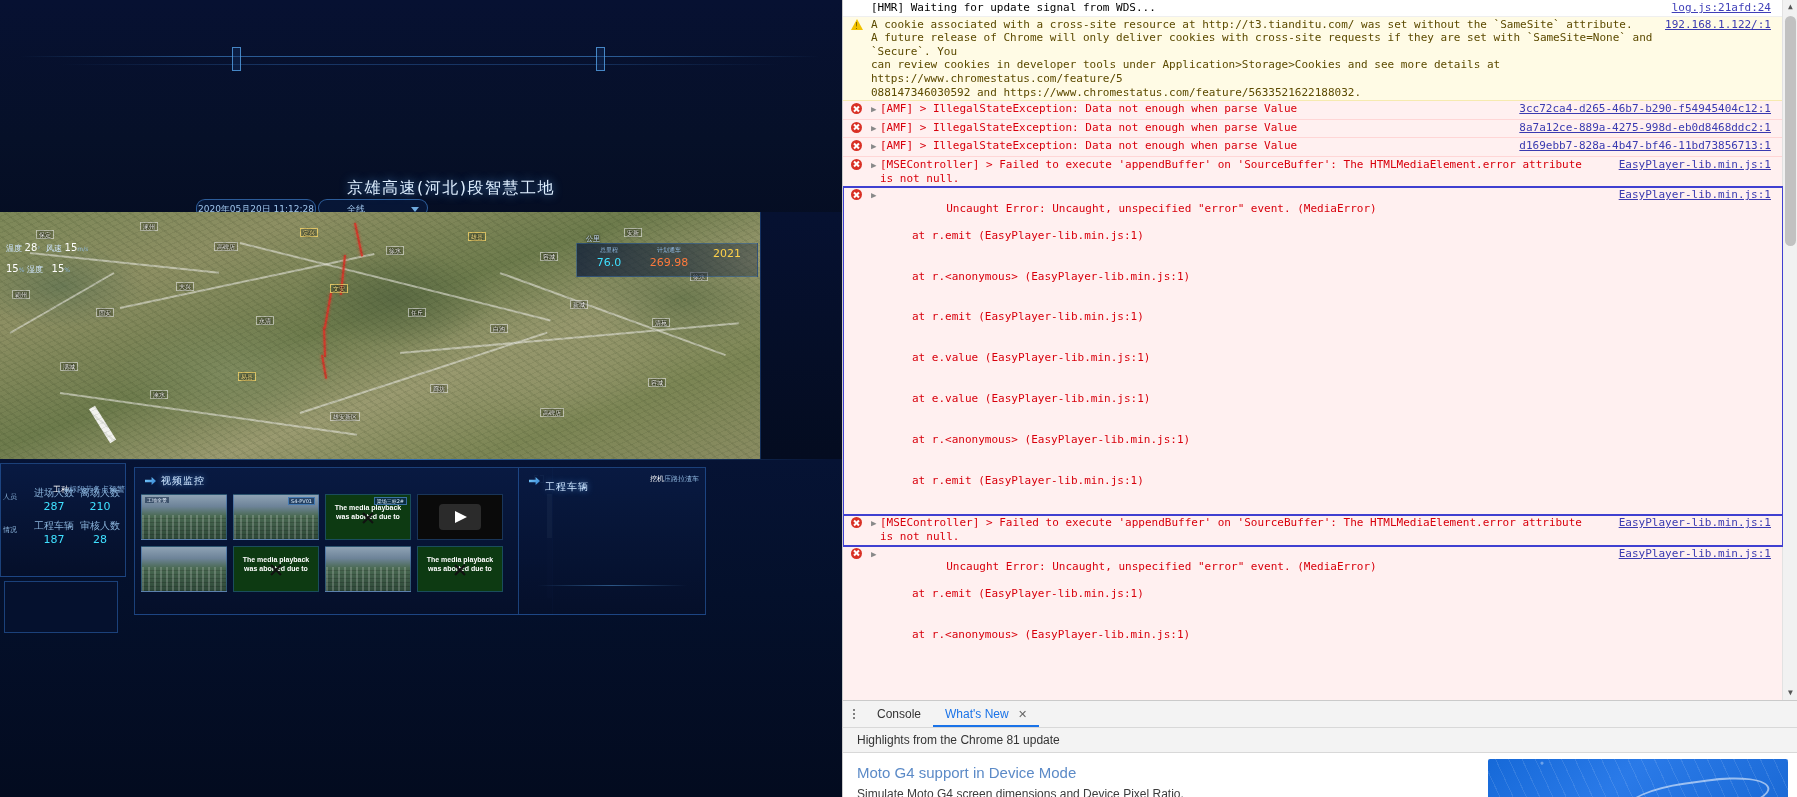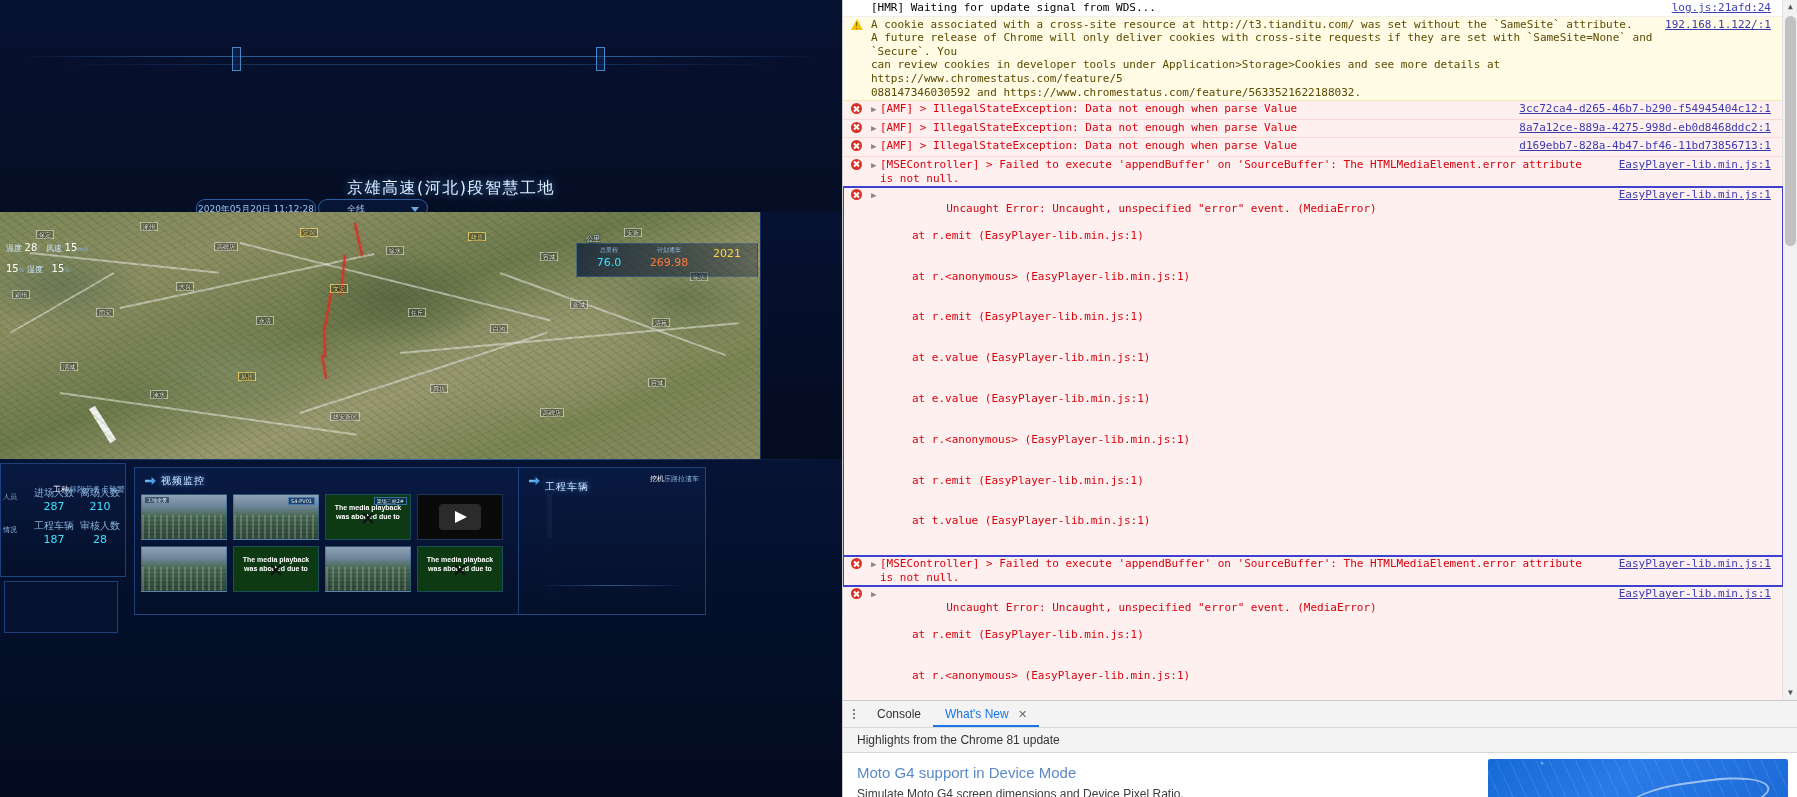--- a/index.html
+++ b/index.html
@@ -785,21 +785,20 @@
         <div class="arrow">▶</div>
         <div class="body">
           <span>Uncaught Error: Uncaught, unspecified "error" event. (MediaError)</span>
           <span class="stack">at r.emit (EasyPlayer-lib.min.js:1)</span>
           <span class="stack">at r.&lt;anonymous&gt; (EasyPlayer-lib.min.js:1)</span>
           <span class="stack">at r.emit (EasyPlayer-lib.min.js:1)</span>
           <span class="stack">at e.value (EasyPlayer-lib.min.js:1)</span>
           <span class="stack">at e.value (EasyPlayer-lib.min.js:1)</span>
           <span class="stack">at r.&lt;anonymous&gt; (EasyPlayer-lib.min.js:1)</span>
           <span class="stack">at r.emit (EasyPlayer-lib.min.js:1)</span>
-          <span class="stack">at t.value (EasyPlayer-lib.min.js:1)</span>
         </div>
         <div class="src">EasyPlayer-lib.min.js:1</div>
       </div>
 
       <div class="msg err selected">
         <div class="gutter"><span class="ico-err"></span></div>
         <div class="arrow">▶</div>
         <div class="body">[MSEController] &gt; Failed to execute 'appendBuffer' on 'SourceBuffer': The HTMLMediaElement.error attribute
 is not null.</div>
         <div class="src">EasyPlayer-lib.min.js:1</div>

